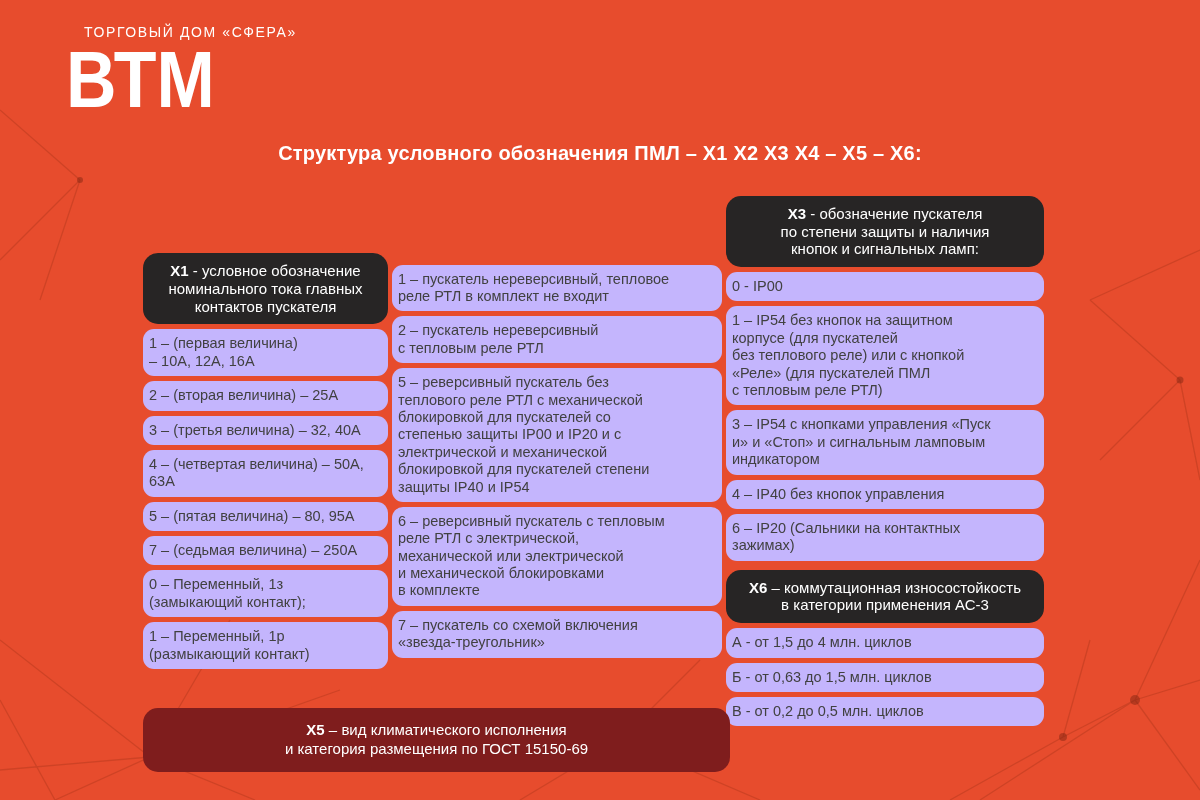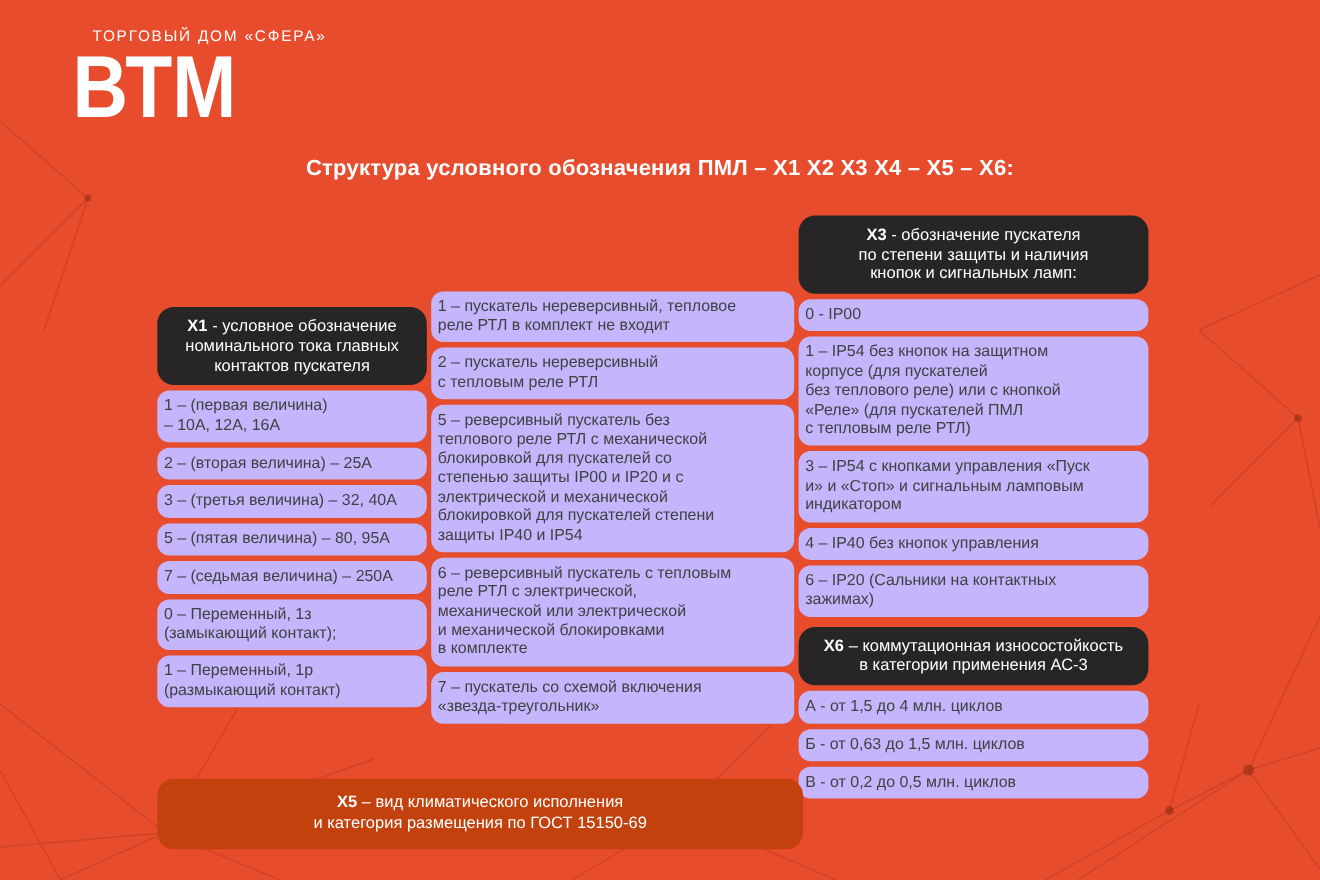--- a/index.html
+++ b/index.html
@@ -52,21 +52,21 @@
   .card.dark:not(:first-child){margin-top:4px;}
   .card.light{
     background:#c4b5fd;color:#414141;
     font-size:14.5px;line-height:1.2;
     padding:6px 6px;
     border-radius:11px;
   }
   
   .footer{
     position:absolute;left:143px;top:708px;width:587px;
-    background:#c2410c;color:#fff;border-radius:15px;
+    background:#7f1d1d;color:#fff;border-radius:15px;
     text-align:center;font-size:15px;line-height:1.25;
     padding:13px 10px;box-sizing:border-box;
     white-space:pre-line;
   }
   .footer b{font-weight:bold;}
 </style>
 </head>
 <body>
 
 <div class="page">
@@ -98,20 +98,22 @@
 
   <div class="board">
     <div class="col col-1">
         <div class="card dark"><b>Х1</b> - условное обозначение
 номинального тока главных
 контактов пускателя</div>
         <div class="card light">1 – (первая величина)
 – 10А, 12А, 16А</div>
         <div class="card light">2 – (вторая величина) – 25А</div>
         <div class="card light">3 – (третья величина) – 32, 40А</div>
+        <div class="card light">4 – (четвертая величина) – 50А,
+63А</div>
         <div class="card light">5 – (пятая величина) – 80, 95А</div>
         <div class="card light">7 – (седьмая величина) – 250А</div>
         <div class="card light">0 – Переменный, 1з
 (замыкающий контакт);</div>
         <div class="card light">1 – Переменный, 1р
 (размыкающий контакт)</div>
       </div>
     <div class="col col-2">
         <div class="card light">1 – пускатель нереверсивный, тепловое
 реле РТЛ в комплект не входит</div>

